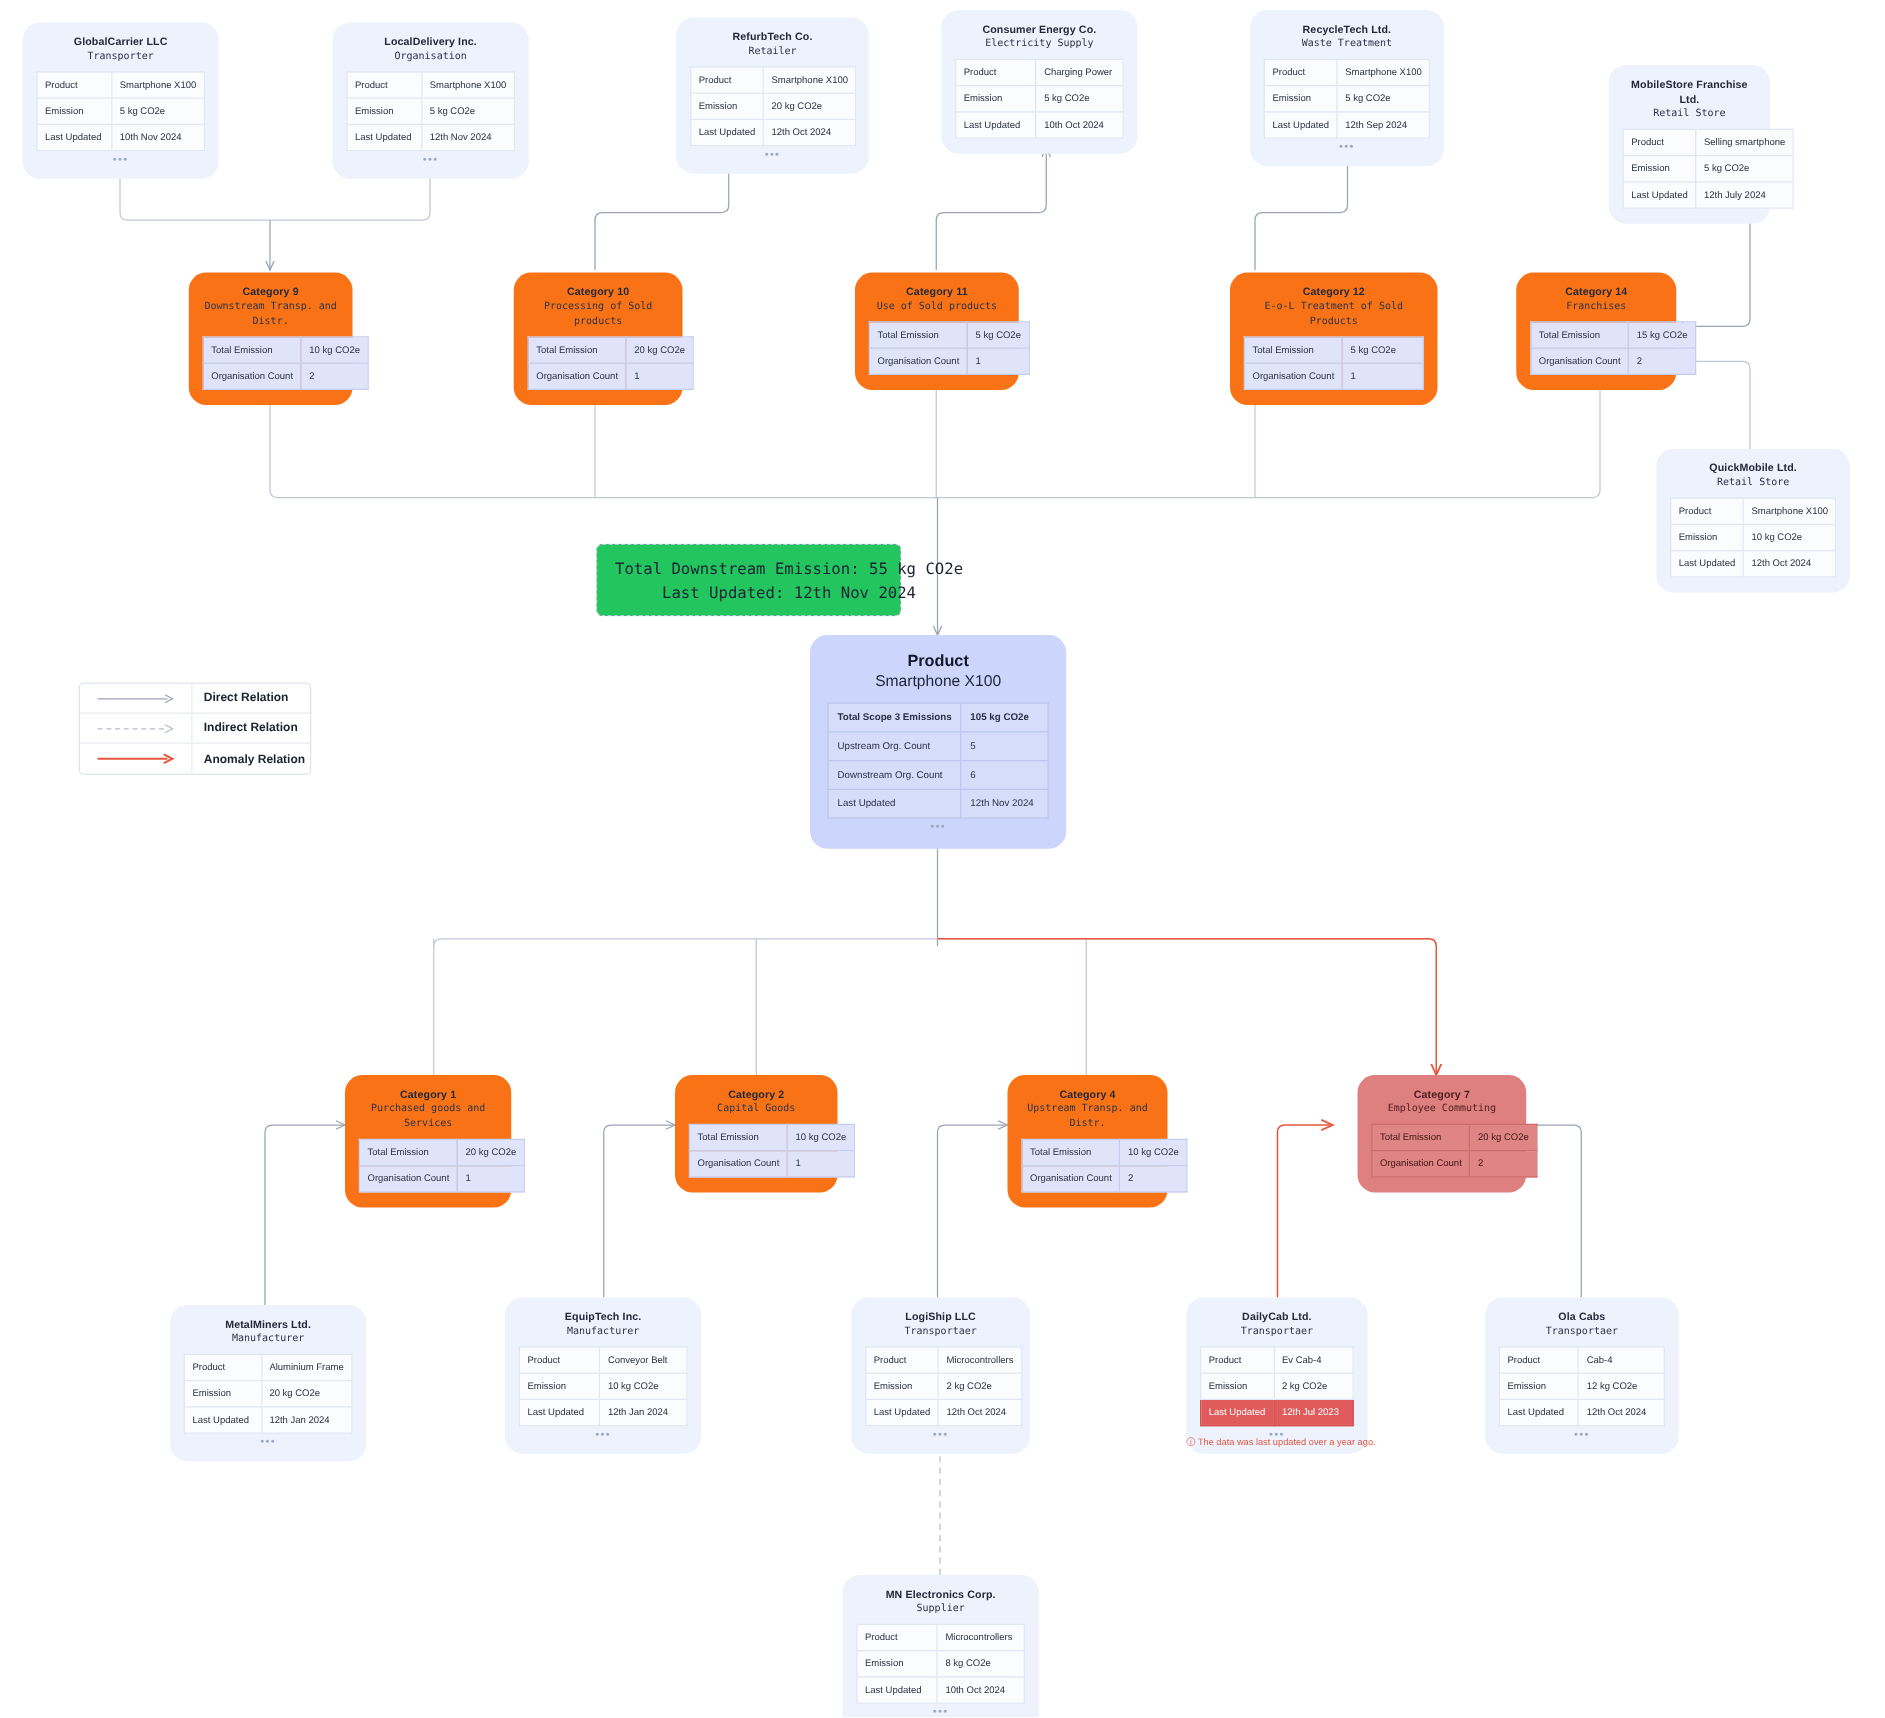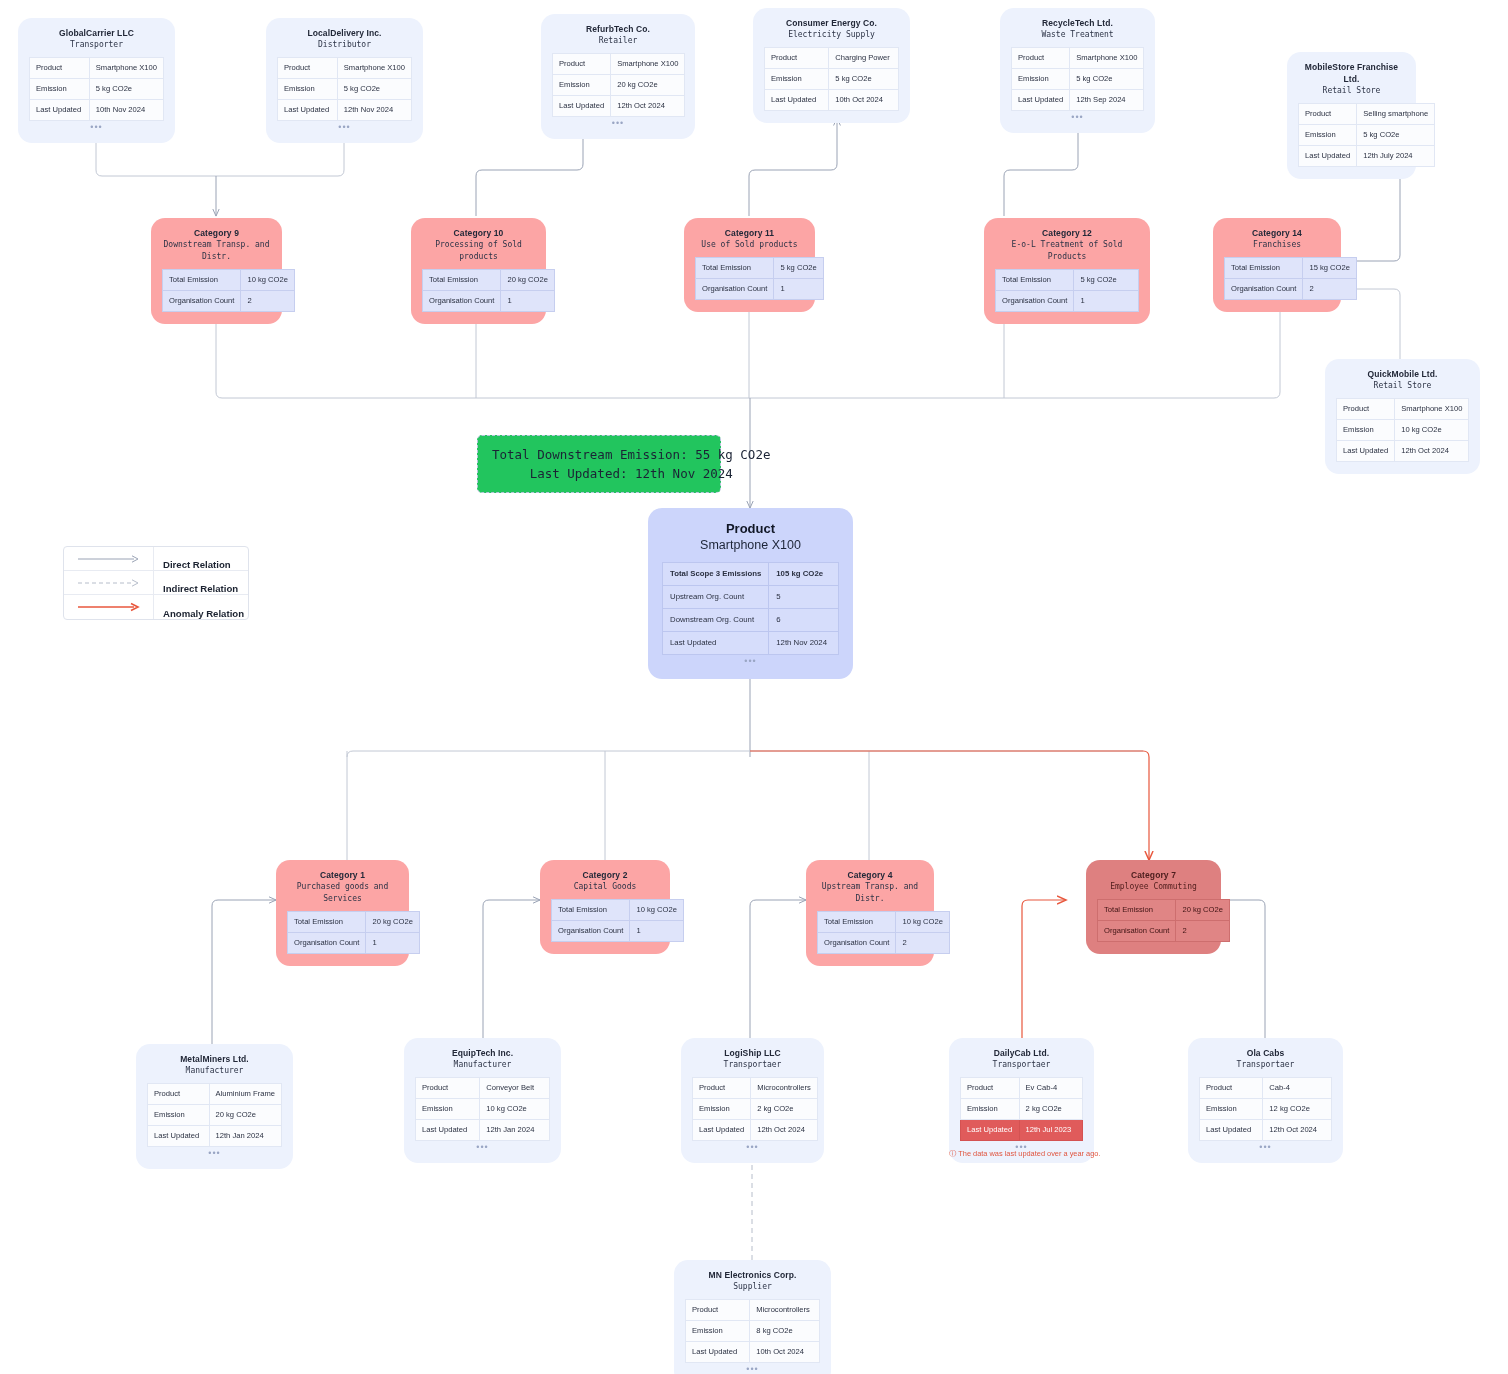--- a/index.html
+++ b/index.html
@@ -72,21 +72,21 @@
 
   
   .org {
     background: #edf2fd;
   }
   .org .n-title { font-size: 8.5px; }
   .org td { background: #fbfcfe; border-color: #e1e7f4; }
 
   
   .cat {
-    background: #fca5a5;
+    background: #f97316;
   }
   .cat td { background: #dfe4fa; border-color: #c6ceef; }
 
   
   .product {
     background: #ccd5fb;
     padding: 12px 14px 14px 14px;
   }
   .product .p-title {
     text-align: center;
@@ -154,21 +154,21 @@
     position: absolute;
     left: 63px; top: 546px;
     width: 186px;
     border: 1px solid #dfe3ec;
     border-radius: 4px;
     background: #ffffff;
     overflow: hidden;
   }
   #legend .lg-row {
     display: flex;
-    align-items: flex-end;
+    align-items: center;
     height: 24px;
     border-bottom: 1px solid #e8ebf2;
   }
   #legend .lg-row:last-child { border-bottom: none; }
   .lg-sample {
     width: 90px;
     display: flex;
     align-items: center;
     justify-content: center;
     flex: none;
@@ -255,21 +255,21 @@
             <td class="k">Last Updated</td>
             <td>10th Nov 2024</td>
           </tr>
     </tbody>
       </table>
     <div class="ellipsis">•••</div>
   </div>
 
   <div class="node org" style="left:266px; top:18px;  width:157px;">
     <div class="n-title">LocalDelivery Inc.</div>
-    <div class="n-sub">Distributor</div>
+    <div class="n-sub">Organisation</div>
     <table>
         <tbody>
       <tr>
             <td class="k">Product</td>
             <td>Smartphone X100</td>
           </tr>
       <tr>
             <td class="k">Emission</td>
             <td>5 kg CO2e</td>
           </tr>

